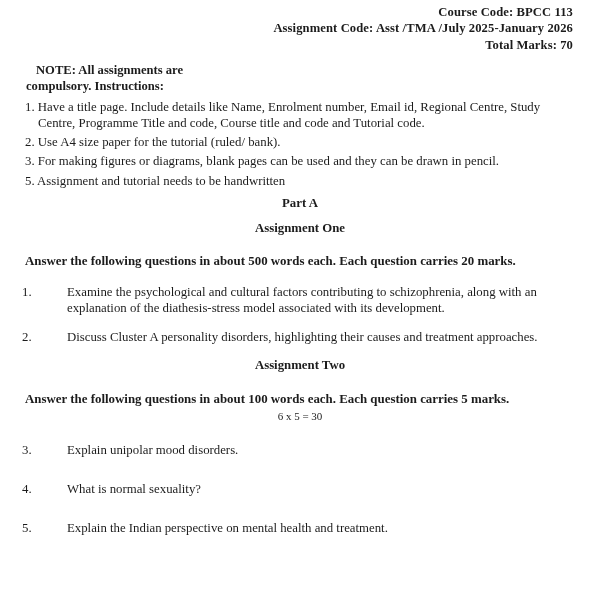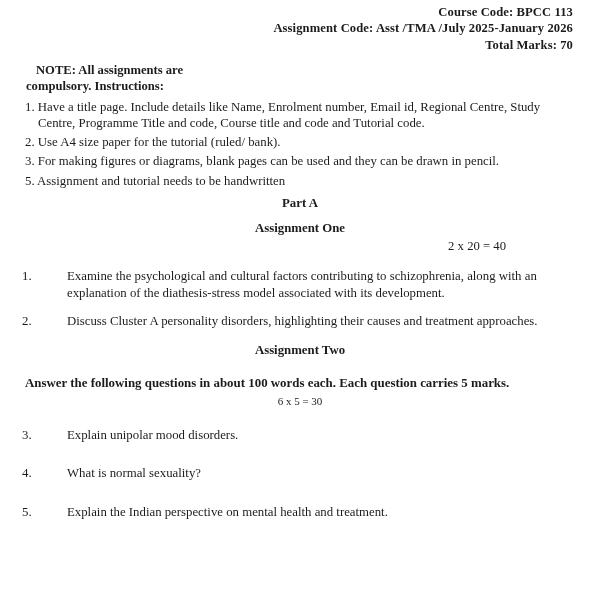--- a/index.html
+++ b/index.html
@@ -147,21 +147,21 @@
     </div>
     <div class="instruction">
       <span class="num">5.</span>
       <span class="txt">Assignment and tutorial needs to be handwritten</span>
     </div>
   </div>
 
   <div class="centered-heading part-a">Part A</div>
   <div class="centered-heading assignment-one">Assignment One</div>
 
-  <div class="marks-right">2 x 20 = 40</div>
+  <div class="directive">Answer the following questions in about 500 words each. Each question carries 20 marks.</div>
 
   <div class="questions">
     <div class="question">
       <span class="q-num">1.</span>
       <span class="q-text">Examine the psychological and cultural factors contributing to schizophrenia, along with an explanation of the diathesis-stress model associated with its development.</span>
     </div>
     <div class="question">
       <span class="q-num">2.</span>
       <span class="q-text">Discuss Cluster A personality disorders, highlighting their causes and treatment approaches.</span>
     </div>

